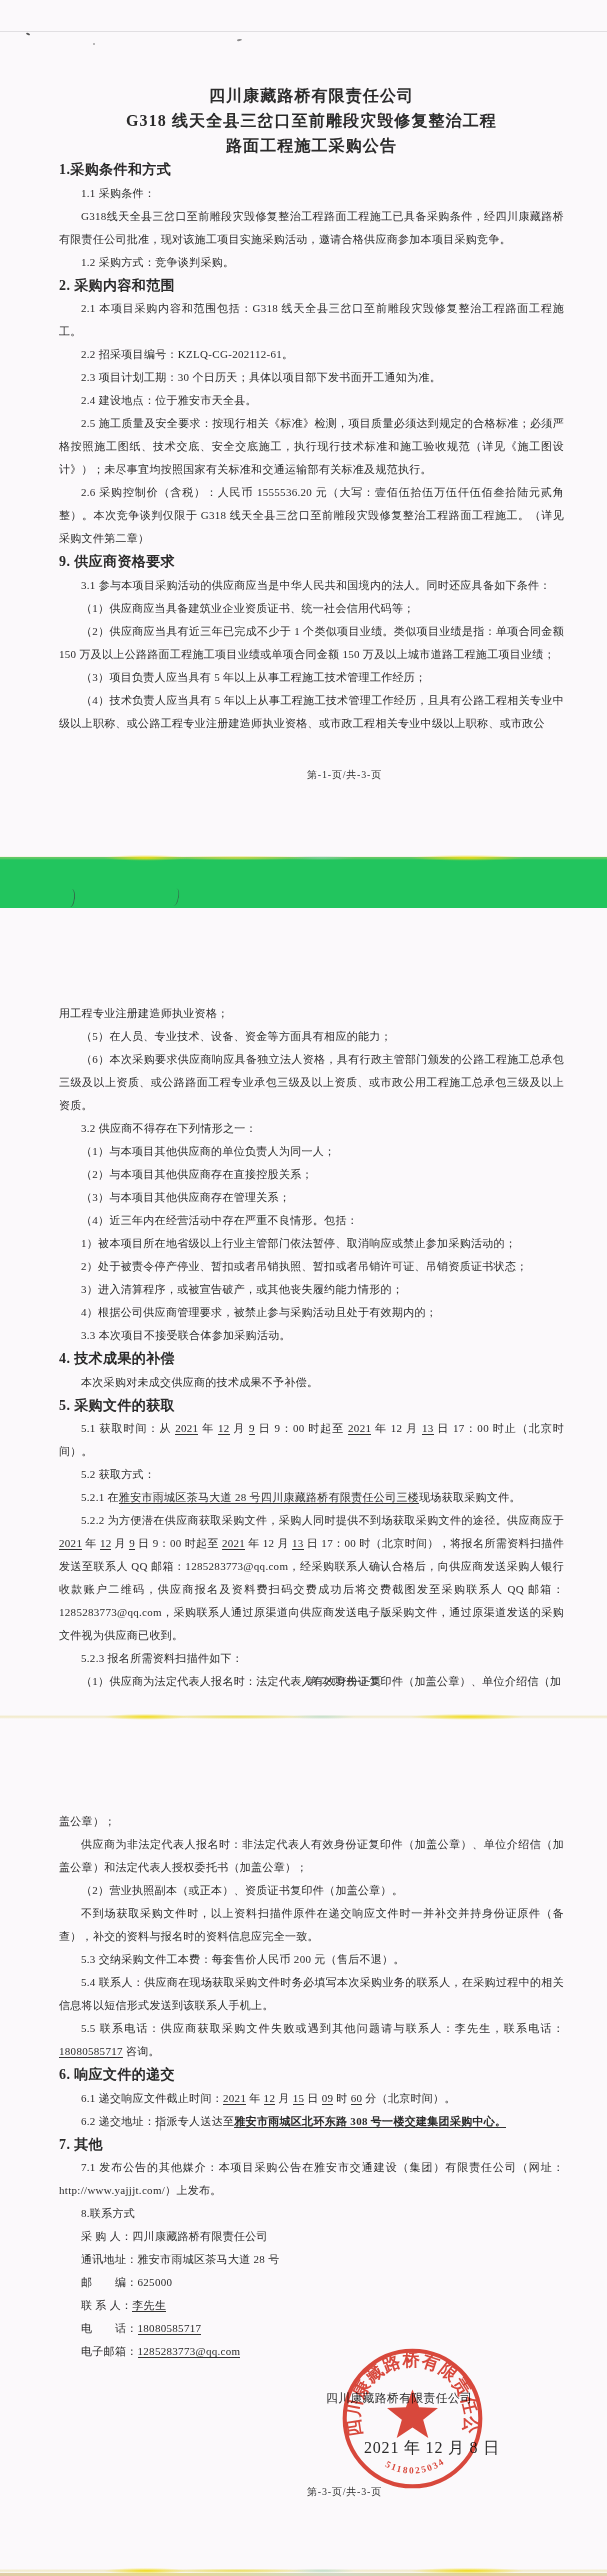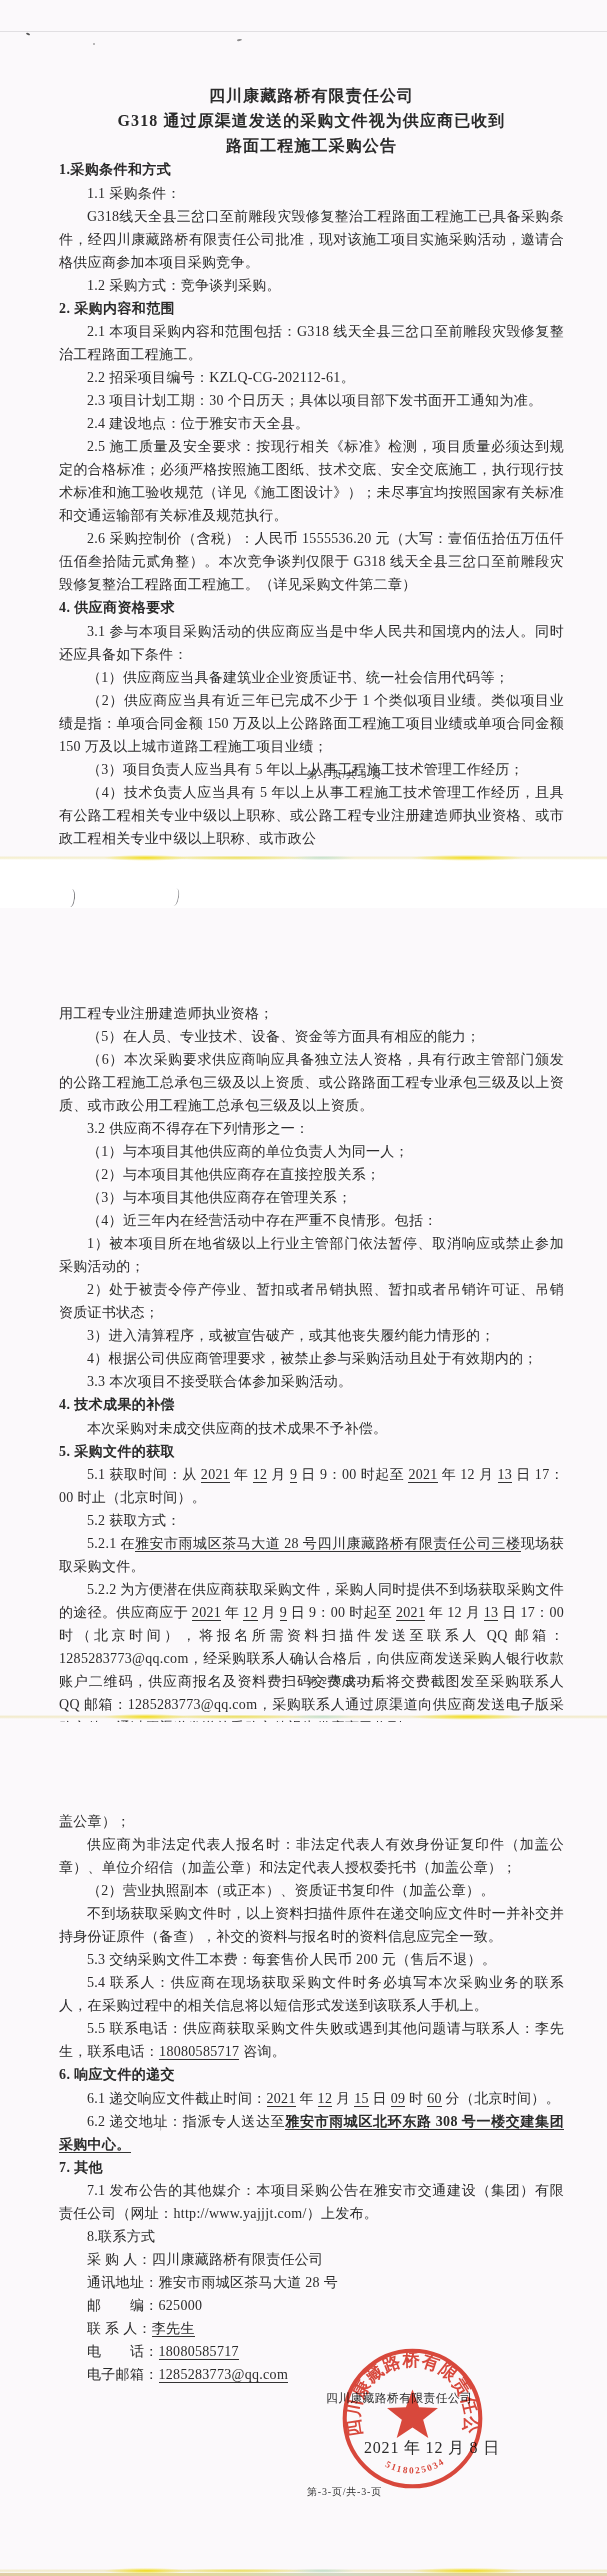--- a/index.html
+++ b/index.html
@@ -1,26 +1,26 @@
 <!DOCTYPE html>
 <html style="font-size:12px"><head>
 <meta charset="utf-8">
 <style>
   html,body{margin:0;padding:0;background:#e9e6ea;}
-  #scan{position:relative;width:607px;height:2576px;overflow:hidden;background:#ffffff;
+  #scan{position:relative;width:607px;height:2576px;overflow:hidden;background:#22c55e;
         font-family:"Liberation Serif","DejaVu Serif",serif;color:#2b2b2b;}
   .page{position:absolute;left:0;width:607px;background:#fbf9fb;}
   #p1{top:0;height:857px;}
   #p2{top:908px;height:999px;font-family:Liberation Serif, serif;}
   #p3{top:1722px;height:854px;}
   .content{position:absolute;left:59px;width:505px;}
   #p1 .content{top:83px;}
   #p2 .content{top:94px;}
   #p3 .content{top:88px;}
-  .para{font-size:14px;line-height:23px;text-align:justify;text-indent:2em;letter-spacing:0.3px;}
+  .para{font-size:11px;line-height:23px;text-align:justify;text-indent:2em;letter-spacing:0.3px;}
   .noindent{text-indent:0;}
   .title{font-size:16px;font-weight:bold;text-align:center;line-height:25px;letter-spacing:1.1px;}
   .heading{font-size:14px;font-weight:bold;line-height:23.5px;letter-spacing:0.4px;}
   .u{border-bottom:1.1px solid #333;}
   .b{font-weight:bold;}
   .footer{position:absolute;left:0;width:100%;text-align:center;font-size:10px;letter-spacing:0.8px;color:#333;padding-left:41px;}
   #p1 .footer{top:768px;}
   #p2 .footer{top:766px;}
   #p3 .footer{top:763px;}
   .fringe{position:absolute;left:0;width:607px;height:6.8px;background:
@@ -46,34 +46,34 @@
   #stamp{position:absolute;top:622px;left:338px;width:149px;height:149px;mix-blend-mode:multiply;opacity:.92;}
 </style>
 </head>
 <body>
 
 <div id="scan">
 
   <div class="page" id="p1">
     <div class="content">
         <div class="title"><span>四川康藏路桥有限责任公司</span></div>
-        <div class="title"><span>G318 通过原渠道发送的采购文件视为供应商已收到</span></div>
+        <div class="title"><span>G318 线天全县三岔口至前雕段灾毁修复整治工程</span></div>
         <div class="title"><span>路面工程施工采购公告</span></div>
         <div class="heading"><span>1.采购条件和方式</span></div>
         <div class="para"><span>1.1 采购条件：</span></div>
         <div class="para"><span>G318线天全县三岔口至前雕段灾毁修复整治工程路面工程施工已具备采购条件，经四川康藏路桥有限责任公司批准，现对该施工项目实施采购活动，邀请合格供应商参加本项目采购竞争。</span></div>
         <div class="para"><span>1.2 采购方式：竞争谈判采购。</span></div>
         <div class="heading"><span>2. 采购内容和范围</span></div>
         <div class="para"><span>2.1 本项目采购内容和范围包括：G318 线天全县三岔口至前雕段灾毁修复整治工程路面工程施工。</span></div>
         <div class="para"><span>2.2 招采项目编号：KZLQ-CG-202112-61。</span></div>
         <div class="para"><span>2.3 项目计划工期：30 个日历天；具体以项目部下发书面开工通知为准。</span></div>
         <div class="para"><span>2.4 建设地点：位于雅安市天全县。</span></div>
         <div class="para"><span>2.5 施工质量及安全要求：按现行相关《标准》检测，项目质量必须达到规定的合格标准；必须严格按照施工图纸、技术交底、安全交底施工，执行现行技术标准和施工验收规范（详见《施工图设计》）；未尽事宜均按照国家有关标准和交通运输部有关标准及规范执行。</span></div>
         <div class="para"><span>2.6 采购控制价（含税）：人民币 1555536.20 元（大写：壹佰伍拾伍万伍仟伍佰叁拾陆元贰角整）。本次竞争谈判仅限于 G318 线天全县三岔口至前雕段灾毁修复整治工程路面工程施工。（详见采购文件第二章）</span></div>
-        <div class="heading"><span>4. 供应商资格要求</span></div>
+        <div class="heading"><span>9. 供应商资格要求</span></div>
         <div class="para"><span>3.1 参与本项目采购活动的供应商应当是中华人民共和国境内的法人。同时还应具备如下条件：</span></div>
         <div class="para"><span>（1）供应商应当具备建筑业企业资质证书、统一社会信用代码等；</span></div>
         <div class="para"><span>（2）供应商应当具有近三年已完成不少于 1 个类似项目业绩。类似项目业绩是指：单项合同金额 150 万及以上公路路面工程施工项目业绩或单项合同金额 150 万及以上城市道路工程施工项目业绩；</span></div>
         <div class="para"><span>（3）项目负责人应当具有 5 年以上从事工程施工技术管理工作经历；</span></div>
         <div class="para"><span>（4）技术负责人应当具有 5 年以上从事工程施工技术管理工作经历，且具有公路工程相关专业中级以上职称、或公路工程专业注册建造师执业资格、或市政工程相关专业中级以上职称、或市政公</span></div>
       </div>
     <div class="footer">第-1-页/共-3-页</div>
   </div>
 
   <div class="page" id="p2">

